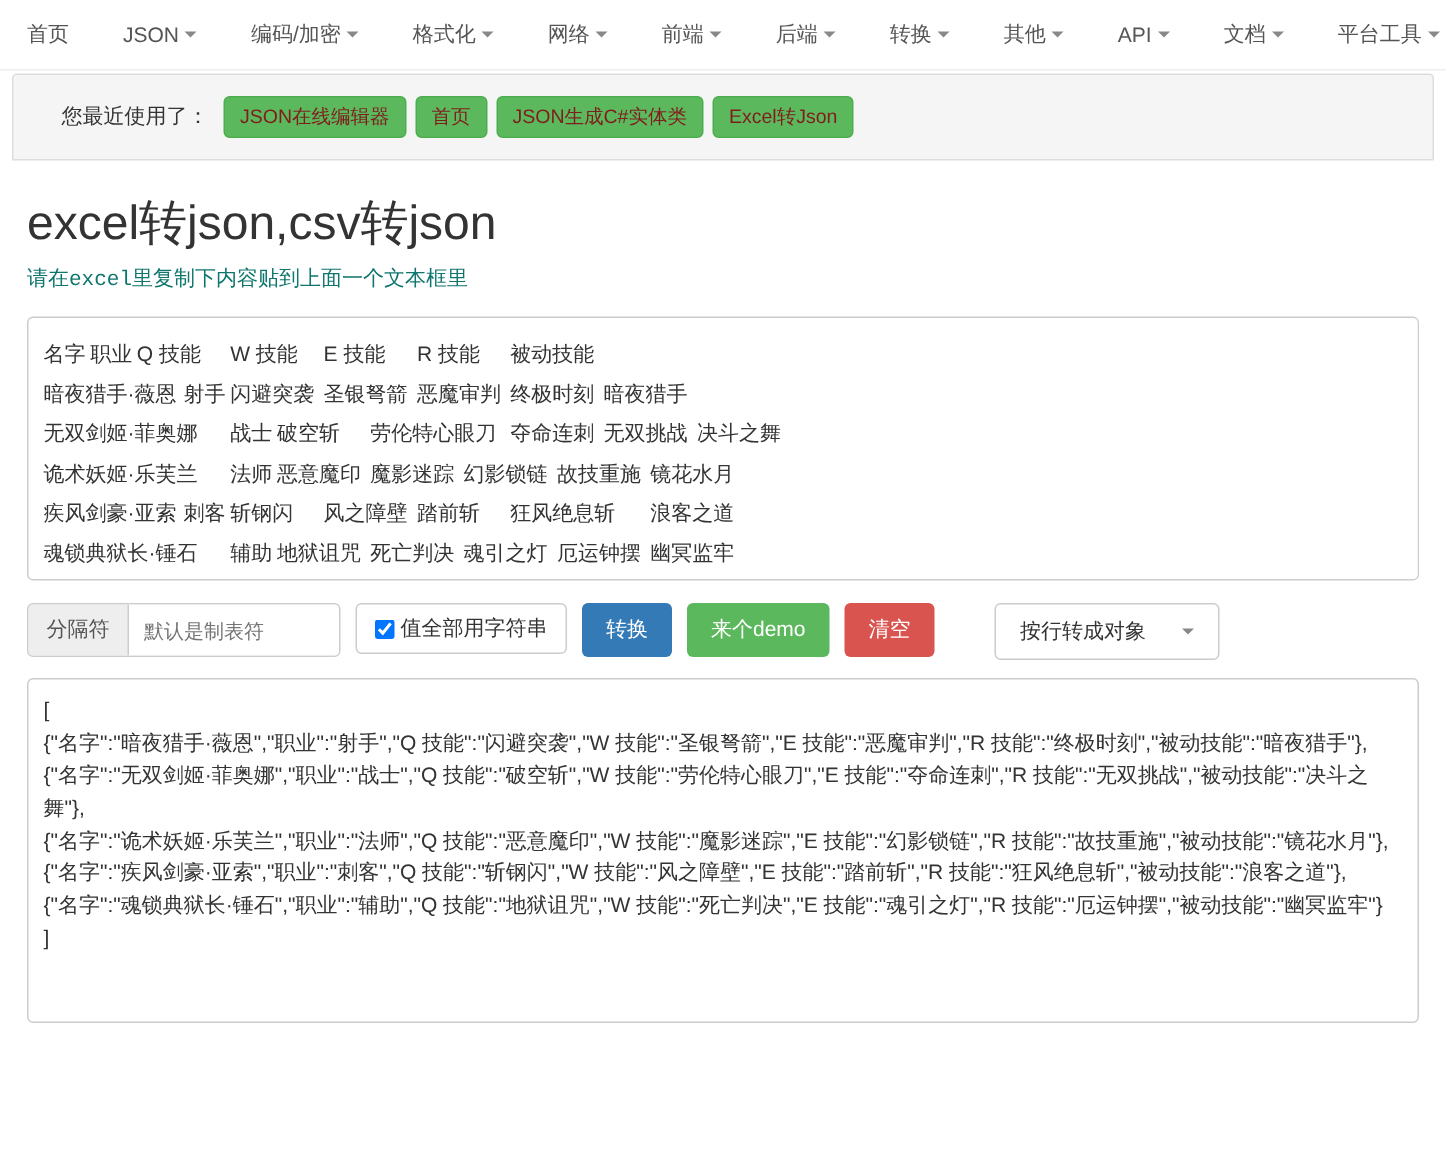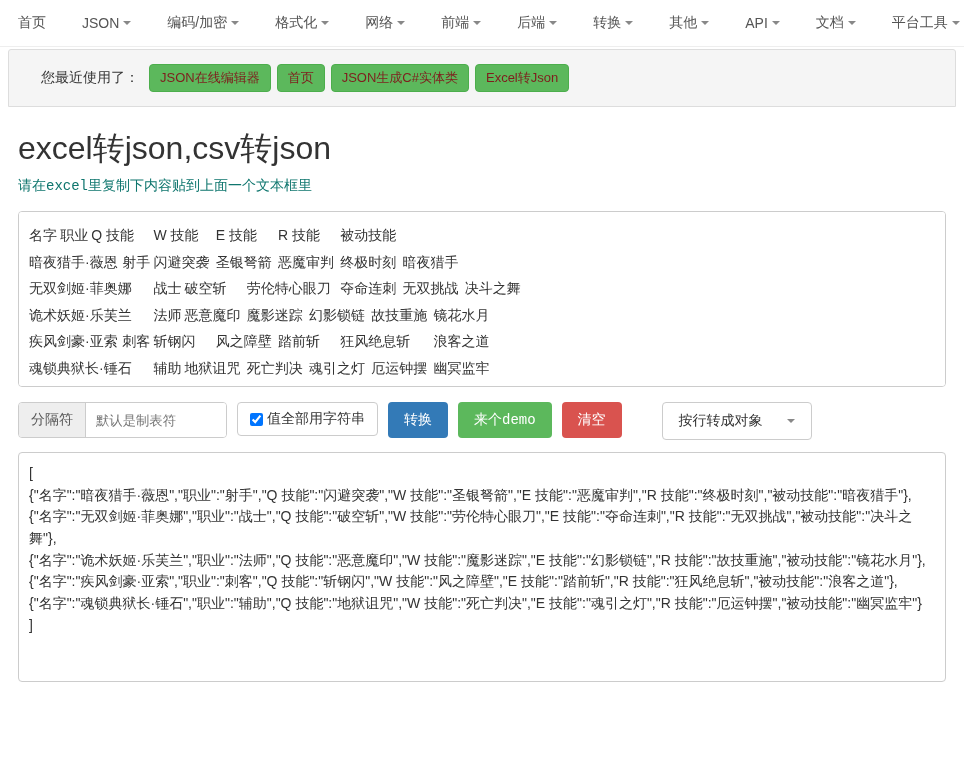--- a/index.html
+++ b/index.html
@@ -18,21 +18,21 @@
     
     .input-box { width: 100%; height: 176px; border: 1px solid #ccc; border-radius: 4px; padding: 10px; font-size: 14px; font-family: inherit; resize: none; line-height: 1.9; white-space: pre; overflow: auto; color: #333; }
     
     .controls { display: flex; gap: 10px; margin: 12px 0; align-items: flex-start; }
     .input-group { display: flex; border: 1px solid #ccc; border-radius: 4px; overflow: hidden; }
     .input-addon { background: #eee; padding: 8px 12px; border-right: 1px solid #ccc; color: #555; }
     .sep-input { border: none; padding: 8px 10px; width: 140px; outline: none; }
     .checkbox-wrap { display: flex; align-items: center; gap: 4px; border: 1px solid #ccc; border-radius: 4px; padding: 7px 12px; }
     .btn { border: none; border-radius: 4px; padding: 9px 16px; color: #fff; cursor: pointer; font-size: 14px; }
     .btn-primary { background: #337ab7; }
-    .btn-success { background: #5cb85c; font-family: Liberation Mono, monospace; }
+    .btn-success { background: #5cb85c; }
     .btn-danger { background: #d9534f; }
     .btn-default { background: #fff; color: #333; border: 1px solid #ccc; display: flex; align-items: center; gap: 20px; }
     
     .output-box { width: 100%; height: 230px; border: 1px solid #ccc; border-radius: 4px; padding: 10px; font-size: 14px; font-family: inherit; resize: none; line-height: 1.55; white-space: pre-wrap; overflow: auto; color: #333; }
   </style>
 </head>
 <body>
 
 <div class="nav" id="nav-container">
     <div class="nav-item">

